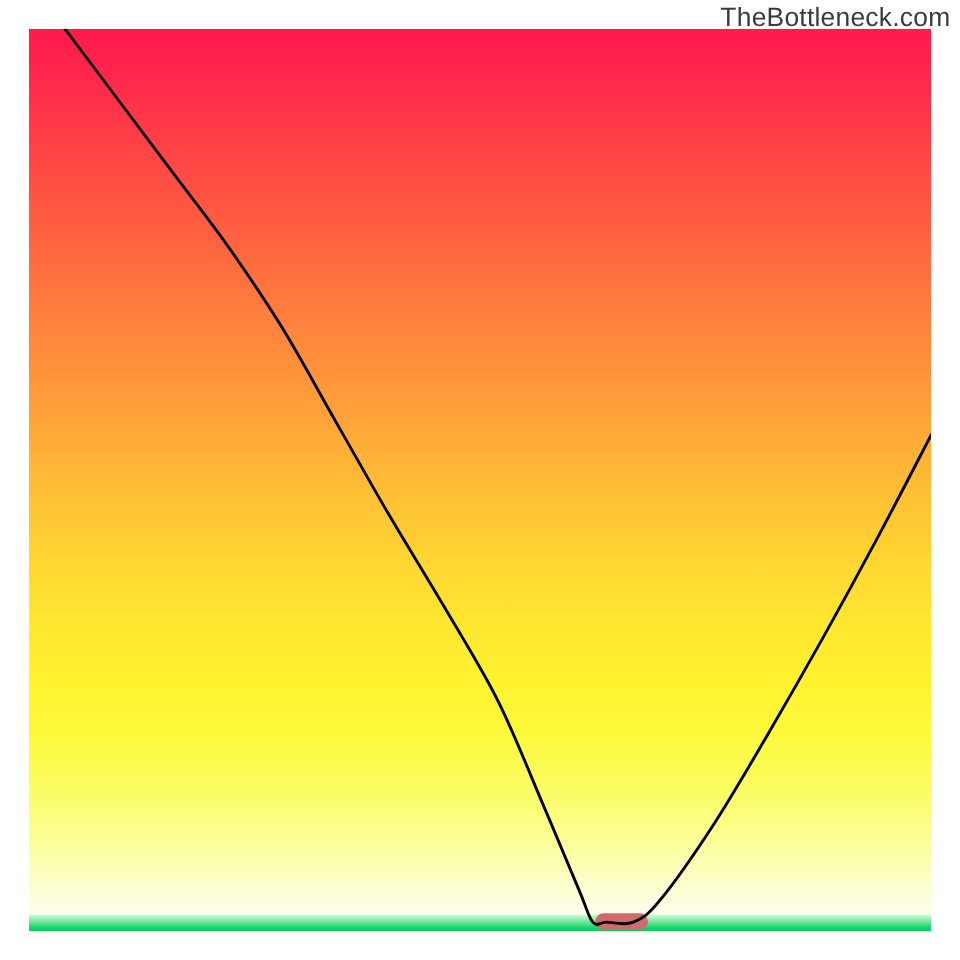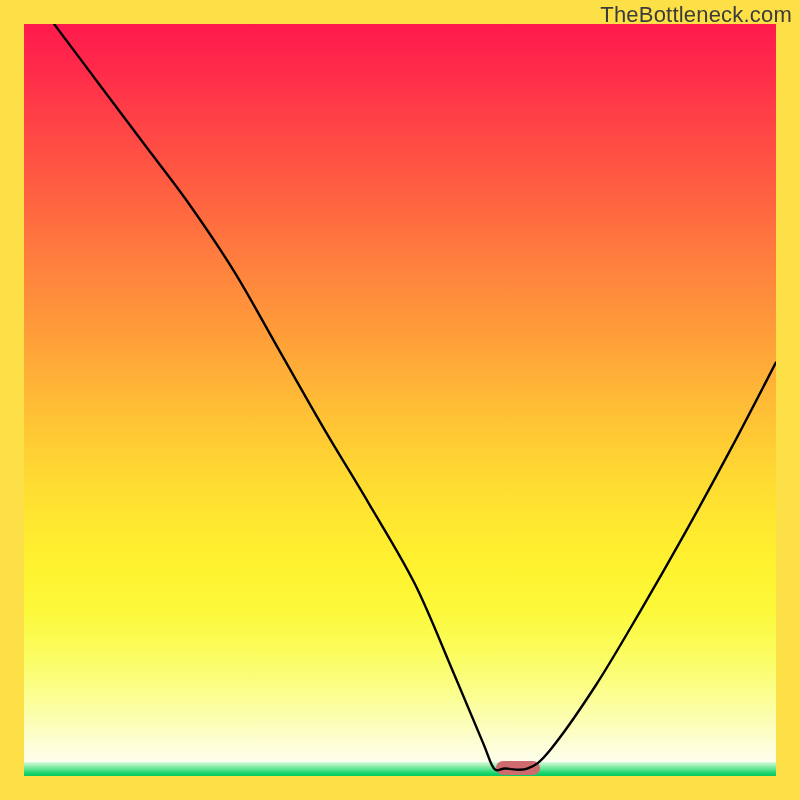--- a/index.html
+++ b/index.html
@@ -10,21 +10,21 @@
     background: #000;
     overflow: hidden;
     font-family: Arial, Helvetica, sans-serif;
   }
   .frame {
     position: absolute;
     left: 0;
     top: 0;
     width: 800px;
     height: 800px;
-    background: #fde047;
+    background: #ffffff;
   }
   .plot {
     position: absolute;
     left: 24px;
     top: 24px;
     width: 752px;
     height: 752px;
     overflow: hidden;
   }
   .gradient {

